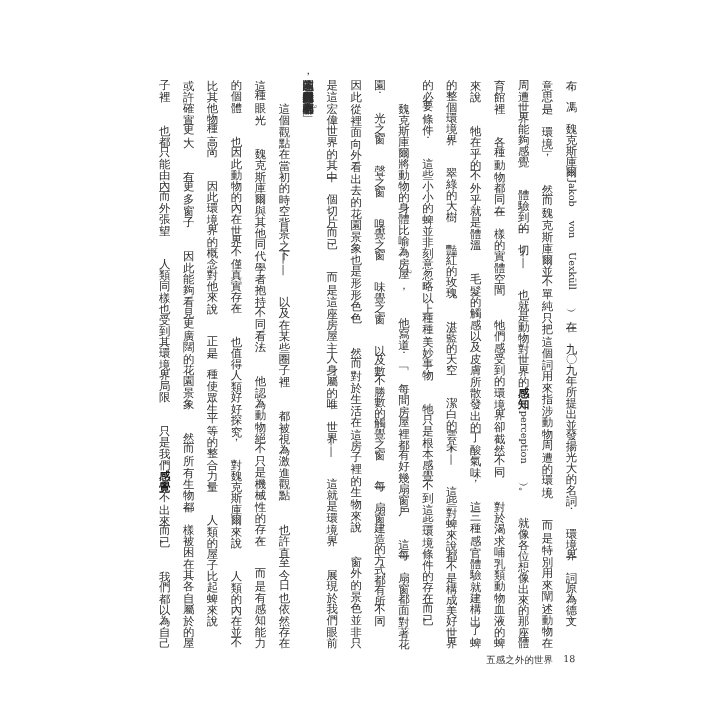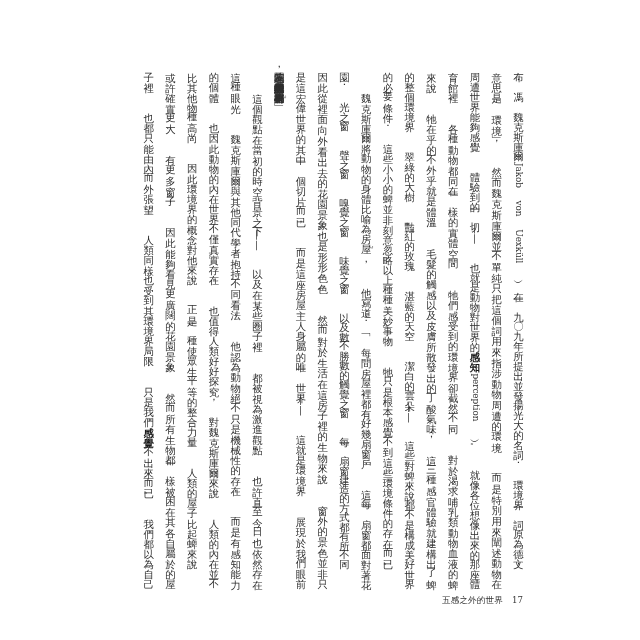--- a/index.html
+++ b/index.html
@@ -92,13 +92,13 @@
   <div class="col short"><span>的這座花園，與每一幢房屋的主人所看見的花園，都有著根本上的不同。」</span><span class="fn">3</span></div>
   <div class="col indent"><span>這個觀點在當初的時空背景之下——以及在某些圈子裡，都被視為激進觀點，也許直至今日也依然存在</span></div>
   <div class="col"><span>這種眼光。魏克斯庫爾與其他同代學者抱持不同看法，他認為動物絕不只是機械性的存在，而是有感知能力</span></div>
   <div class="col"><span>的個體，也因此動物的內在世界不僅真實存在，也值得人類好好探究；對魏克斯庫爾來說，人類的內在並不</span></div>
   <div class="col"><span>比其他物種高尚，因此環境界的概念對他來說，正是一種使眾生平等的整合力量。人類的屋子比起蜱來說，</span></div>
   <div class="col"><span>或許確實更大、有更多窗子，因此能夠看見更廣闊的花園景象，然而所有生物都一樣被困在其各自屬於的屋</span></div>
   <div class="col"><span>子裡，也都只能由內而外張望。人類同樣也受到其環境界局限，只是我們</span><span class="bold">感覺</span><span>不出來而已。我們都以為自己</span></div>
 </div>
 
 <div class="footer-title">五感之外的世界</div>
-<div class="footer-page">17</div>
+<div class="footer-page">18</div>
 
 </body></html>

